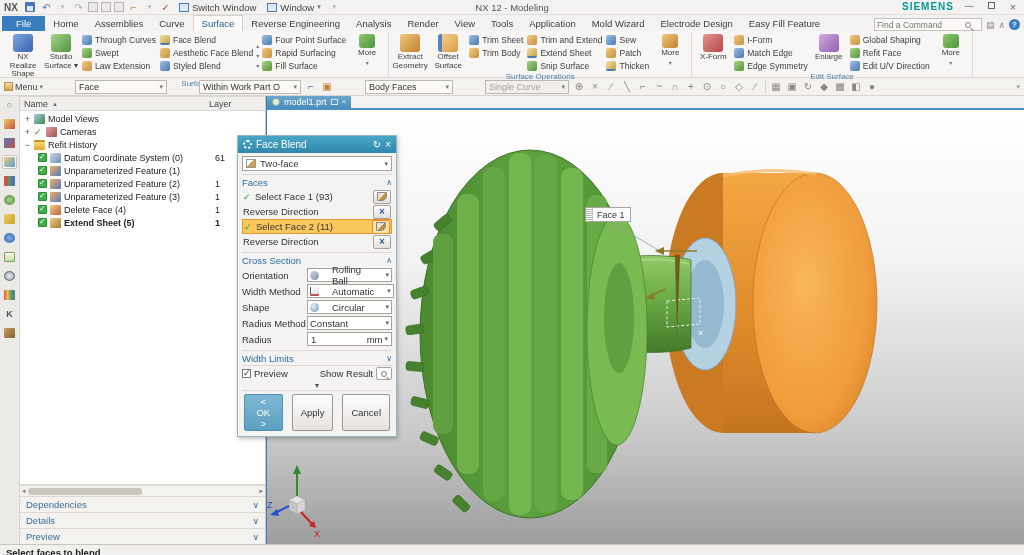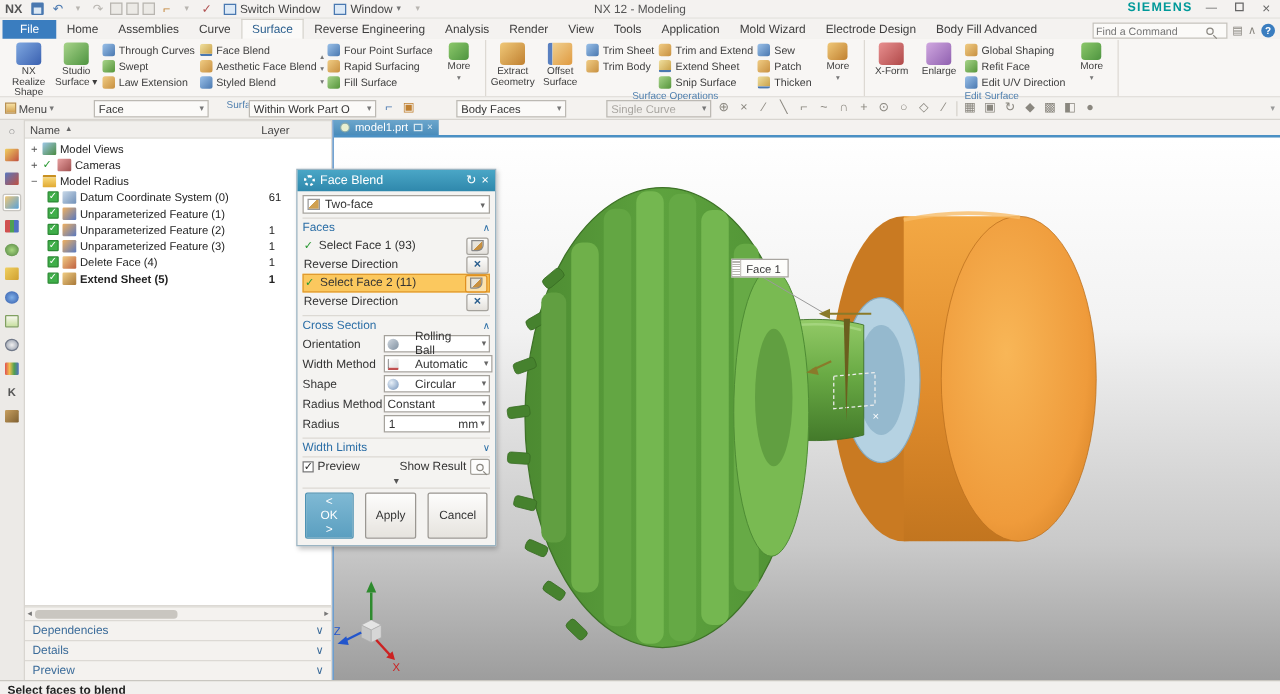--- a/index.html
+++ b/index.html
@@ -210,21 +210,21 @@
   <span class="rtab">Curve</span>
   <span class="rtab active">Surface</span>
   <span class="rtab">Reverse Engineering</span>
   <span class="rtab">Analysis</span>
   <span class="rtab">Render</span>
   <span class="rtab">View</span>
   <span class="rtab">Tools</span>
   <span class="rtab">Application</span>
   <span class="rtab">Mold Wizard</span>
   <span class="rtab">Electrode Design</span>
-  <span class="rtab">Body Fill Advanced</span>
+  <span class="rtab">Easy Fill Feature</span>
   <div class="tabrow-right">
     <div class="findbox">
       <input placeholder="Find a Command" style="">
       <span class="mag"></span>
     </div>
     <span class="mini-ic">▤</span>
     <span class="mini-ic">∧</span>
     <span class="help-ic">?</span>
   </div>
 </div>
@@ -351,20 +351,34 @@
       </div>
     </div>
     <div class="rgroup-label">Surface Operations</div>
   </div>
 
   <div class="rgroup">
     <div class="rgroup-content">
       <div class="rbig">
         <span class="bic bic-xform"></span>
         <span>X-Form</span>
+      </div>
+      <div class="rcol">
+        <div class="rsml">
+            <span class="sic"></span>
+            <span>I-Form</span>
+          </div>
+        <div class="rsml">
+            <span class="sic sic-b"></span>
+            <span>Match Edge</span>
+          </div>
+        <div class="rsml">
+            <span class="sic sic-g"></span>
+            <span>Edge Symmetry</span>
+          </div>
       </div>
       <div class="rbig">
         <span class="bic bic-enlarge"></span>
         <span>Enlarge</span>
       </div>
       <div class="rcol">
         <div class="rsml">
             <span class="sic"></span>
             <span>Global Shaping</span>
           </div>
@@ -498,21 +512,21 @@
       <div class="trow">
         <span class="texp">+</span>
         <span class="vchk">✓</span>
         <span class="ticon ti-cam"></span>
         <span class="tlabel">Cameras</span>
         <span class="tlayer"></span>
       </div>
       <div class="trow">
         <span class="texp">−</span>
         <span class="ticon ti-folder"></span>
-        <span class="tlabel">Model Radius</span>
+        <span class="tlabel">Refit History</span>
         <span class="tlayer"></span>
       </div>
       <div class="trow lvl1">
         <span class="chk"></span>
         <span class="ticon ti-csys"></span>
         <span class="tlabel">Datum Coordinate System (0)</span>
         <span class="tlayer">61</span>
       </div>
       <div class="trow lvl1">
         <span class="chk"></span>

